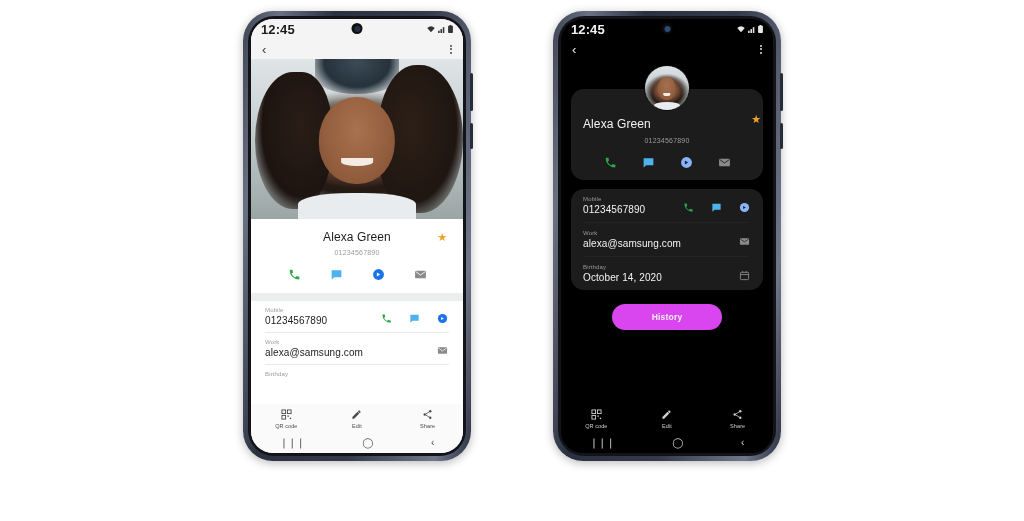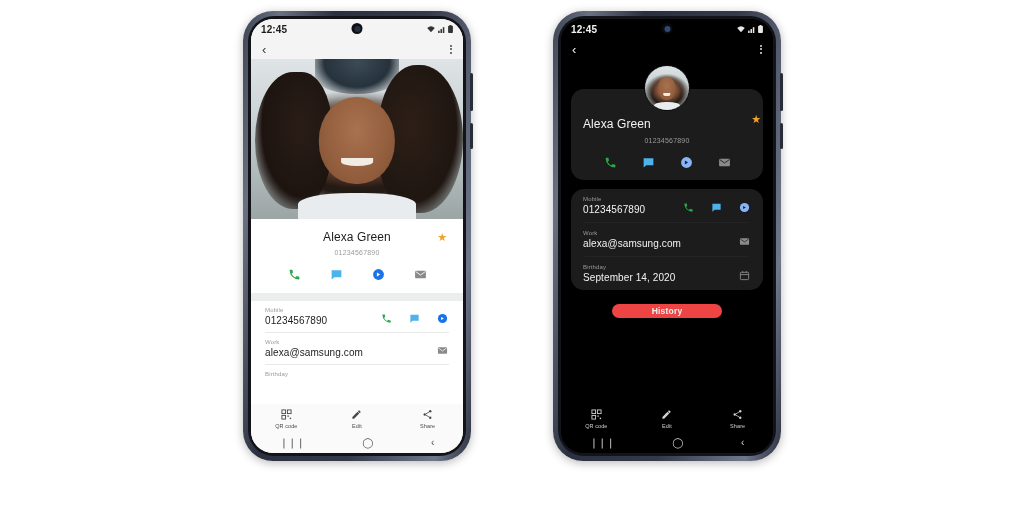--- a/index.html
+++ b/index.html
@@ -26,21 +26,21 @@
   .screen{
     position:absolute;left:8px;right:8px;top:8px;bottom:8px;
     border-radius:22px;overflow:hidden;
   }
   .sidebtn{position:absolute;right:-2px;width:3px;border-radius:2px;background:#272c38;}
 
   
   .statusbar{
     height:20px;display:flex;align-items:center;
     justify-content:space-between;padding:0 10px;
-    font-size:10px;letter-spacing:.1px;position:relative;
+    font-size:13px;letter-spacing:.1px;position:relative;
   }
   .statusbar .time{font-weight:600;}
   .sysicons{display:flex;align-items:center;gap:2.5px;}
   .notch{
     position:absolute;left:50%;transform:translateX(-50%);
     top:4px;width:11px;height:11px;border-radius:50%;
   }
   .notch i{position:absolute;inset:2.5px;border-radius:50%;}
 
   
@@ -151,22 +151,22 @@
   .dcard{
     background:#1c1c1c;border-radius:13px;margin-top:-22px;
     padding:25px 12px 11px;position:relative;z-index:2;
   }
   .dark .subnum{color:#9a9a9a;}
   .drows{background:#1c1c1c;border-radius:13px;margin-top:9px;overflow:hidden;}
   .drows .row{padding:7px 12px 7px;}
   .dark .lbl{color:#9a9a9a;}
   .histwrap{display:flex;justify-content:center;margin-top:14px;}
   .history{
-    background:#ef4444;color:#f0f0f0;border:none;border-radius:14px;
-    padding:2px 40px;font-size:8.5px;font-family:"Liberation Sans",sans-serif;
+    background:#d946ef;color:#f0f0f0;border:none;border-radius:14px;
+    padding:8px 40px;font-size:8.5px;font-family:"Liberation Sans",sans-serif;
     font-weight:600;letter-spacing:.2px;cursor:pointer;
   }
 </style>
 </head>
 <body>
 
 <div class="stage">
 
   <div class="phone light" style="left:243px;top:11px;width:228px;height:450px;">
     <div class="frame"></div>
@@ -449,21 +449,21 @@
                     <rect x="2" y="5" width="20" height="14" rx="1.5" fill="#8a8a8a"></rect>
                     <path d="M3 6.5 12 13l9-6.5" stroke="#1c1c1c" stroke-width="1.6" fill="none"></path>
                   </svg>
                 </span>
             </div>
           </div>
           <div class="divider"></div>
           <div class="row">
             <div class="txt">
               <div class="lbl">Birthday</div>
-              <div class="val">September 14, 2020</div>
+              <div class="val">October 14, 2020</div>
             </div>
             <div class="rowicons">
               <span class="ic">
                   <svg width="11" height="11" viewBox="0 0 24 24">
                     <rect x="3" y="5" width="18" height="16" rx="2" fill="none" stroke="#8a8a8a" stroke-width="2"></rect>
                     <path d="M3 10h18" stroke="#8a8a8a" stroke-width="2"></path>
                     <rect x="7" y="2.5" width="2" height="4" fill="#8a8a8a"></rect>
                     <rect x="15" y="2.5" width="2" height="4" fill="#8a8a8a"></rect>
                   </svg>
                 </span>

